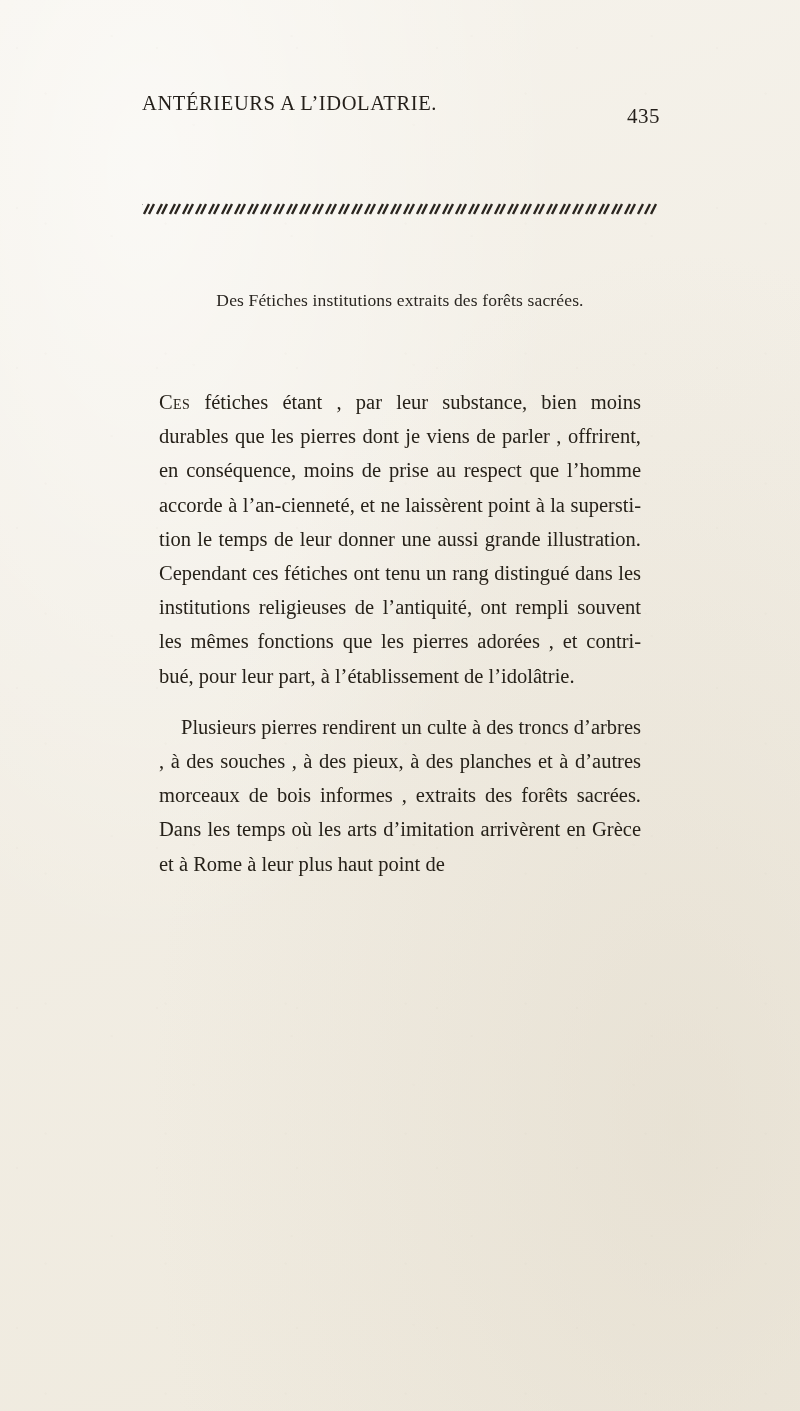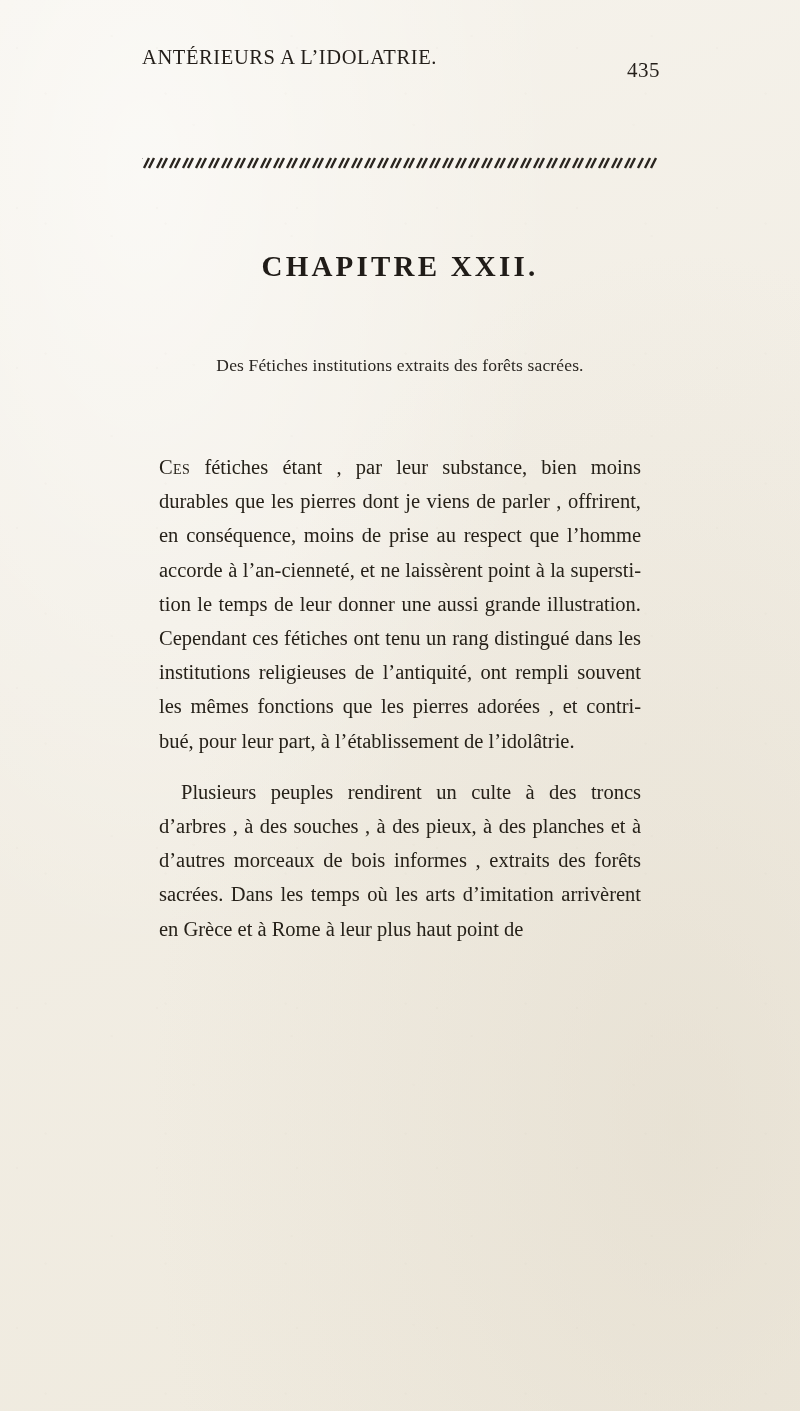--- a/index.html
+++ b/index.html
@@ -41,21 +41,21 @@
     position: absolute;
     left: 142px;
     top: 0;
     width: 516px;
   }
 
   
   .runhead {
     position: relative;
     height: 40px;
-    margin-top: 46px;
+    margin-top: 92px;
   }
   .runhead-title {
     font-variant: small-caps;
     font-size: 20.5px;
     letter-spacing: 0.6px;
     white-space: nowrap;
     color: #241f1a;
   }
   .runhead-folio {
     position: absolute;
@@ -149,23 +149,22 @@
                    M366,14 L371,4 M371,14 L376,4 M379,14 L384,4 M384,14 L389,4
                    M392,14 L397,4 M397,14 L402,4 M405,14 L410,4 M410,14 L415,4
                    M418,14 L423,4 M423,14 L428,4 M431,14 L436,4 M436,14 L441,4
                    M444,14 L449,4 M449,14 L454,4 M457,14 L462,4 M462,14 L467,4
                    M470,14 L475,4 M475,14 L480,4 M483,14 L488,4 M488,14 L493,4
                    M496,14 L501,4 M503,14 L508,4 M509,14 L514,4"></path>
         </g>
       </svg>
     </div>
 
-    <div class="chapter">CHAPITRE XXII.</div>
 
     <div class="subtitle">Des Fétiches institutions extraits des forêts sacrées.</div>
 
     <div class="body">
       <p><span class="smallcaps">Ces</span><span> fétiches étant , par leur substance, bien moins durables que les pierres dont je viens de parler , offrirent, en conséquence, moins de prise au respect que l’homme accorde à l’an-cienneté, et ne laissèrent point à la supersti-tion le temps de leur donner une aussi grande illustration. Cependant ces fétiches ont tenu un rang distingué dans les institutions religieuses de l’antiquité, ont rempli souvent les mêmes fonctions que les pierres adorées , et contri-bué, pour leur part, à l’établissement de l’idolâtrie.</span></p>
-      <p>Plusieurs peuples rendirent un culte à des troncs d’arbres , à des souches , à des pieux, à des planches et à d’autres morceaux de bois informes , extraits des forêts sacrées. Dans les temps où les arts d’imitation arrivèrent en Grèce et à Rome à leur plus haut point de</p>
+      <p>Plusieurs pierres rendirent un culte à des troncs d’arbres , à des souches , à des pieux, à des planches et à d’autres morceaux de bois informes , extraits des forêts sacrées. Dans les temps où les arts d’imitation arrivèrent en Grèce et à Rome à leur plus haut point de</p>
     </div>
 
   </div>
 </div>
 
 </body></html>

